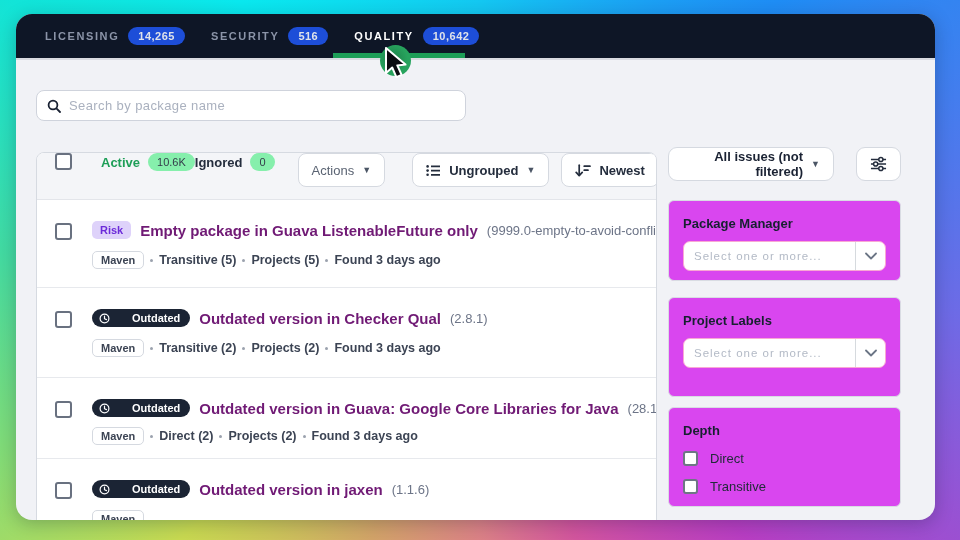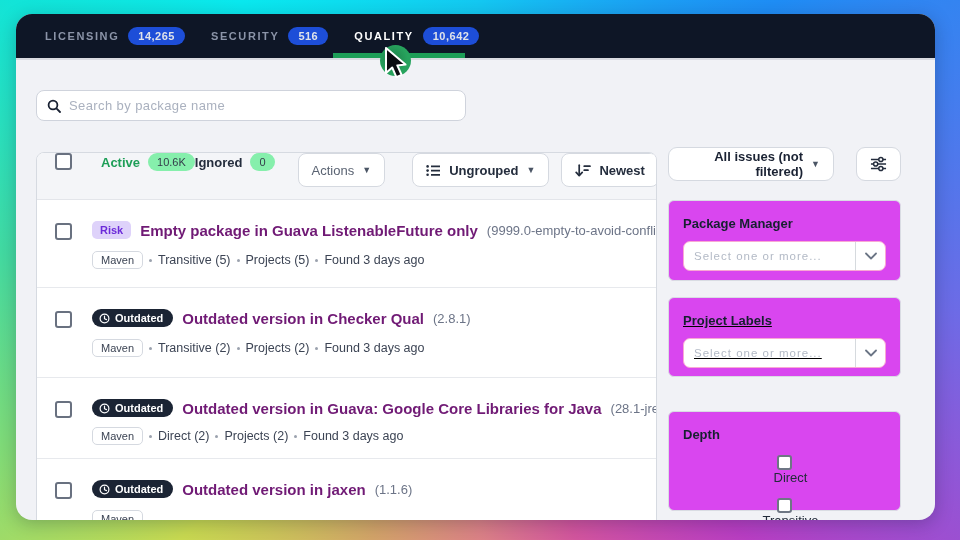--- a/index.html
+++ b/index.html
@@ -81,51 +81,51 @@
   .row-1 { height:88px; } .row-2 { height:90px; } .row-3 { height:81px; } .row-4 { height:120px; }
   .row .cb { margin-top:2px; }
   .row-content { margin-left:20px; flex:1; min-width:0; }
   .title-line { display:flex; align-items:center; gap:9px; white-space:nowrap; overflow:hidden; }
   .badge-risk {
     background:#ded2fa; color:#6c2bd9; font-size:11px; font-weight:700;
     padding:3px 8px; border-radius:5px; flex:none;
   }
   .badge-outdated {
     background:#1b2434; color:#fff; font-size:11px; font-weight:700;
-    padding:3px 10px 3px 7px; border-radius:11px; display:flex; align-items:center; gap:5px; flex:none;justify-content:center;
+    padding:3px 10px 3px 7px; border-radius:11px; display:flex; align-items:center; gap:22px; flex:none;justify-content:center;
   }
   .row-title { font-size:15px; font-weight:700; color:#701a75; }
   .row-version { font-size:13px; color:#6c7487; }
-  .meta-line { margin-top:12px; display:flex; align-items:center; gap:6px; font-size:12.5px; color:#3c4454; }
+  .meta-line { margin-top:12px; display:flex; align-items:center; gap:6px; font-size:12.5px; color:#3c4454;font-weight:bold; }
   .mgr-tag { border:1px solid #d5d9e0; border-radius:5px; padding:2px 8px; font-size:11px; color:#3c4454; background:#fff; }
   .dot { width:3px; height:3px; border-radius:50%; background:#9ba2ae; flex:none; }
 
   
   .right-col { position:absolute; left:652px; top:89px; width:233px; }
   .summary-row { display:flex; gap:22px;text-align:right; }
   .btn-all-issues {
     flex:1; height:34px; border-radius:9px; justify-content:space-between;
     font-weight:700; color:#1a2233; font-size:13px;
   }
   .btn-sliders { width:45px; height:34px; border-radius:9px; justify-content:center; }
   .fcard {
     background:#d946ef; border:1px solid #d9dce3; border-radius:6px; padding:15px 14px;
   }
   .fcard-pm { margin-top:19px; height:81px; }
-  .fcard-pl { margin-top:16px; height:80px;text-decoration:underline; }
-  .fcard-depth { margin-top:34px; height:100px; }
+  .fcard-pl { margin-top:16px; height:100px; }
+  .fcard-depth { margin-top:10px; height:100px; }
   .fcard-partial { margin-top:16px; height:40px; }
   .fcard-title { font-size:13px; font-weight:700; color:#16202f; }
   .select-box {
     margin-top:10px; height:30px; border:1px solid #f9a8d4; border-radius:7px;
     display:flex; align-items:center; background:#fff; cursor:pointer; overflow:hidden;
   }
   .select-ph { flex:1; padding-left:10px; font-size:11.5px; color:#b3bac6; letter-spacing:1px; white-space:nowrap; overflow:hidden; }
   .select-right { width:30px; height:100%; display:flex; align-items:center; justify-content:center; border-left:1px solid #d6dade; color:#6b7585; }
-  .depth-opt { display:flex; align-items:center; margin-top:13px; cursor:pointer;flex-direction:column; }
+  .depth-opt { display:flex; align-items:center; margin-top:13px; cursor:pointer; }
   .depth-cb { width:15px; height:15px; border:2px solid #6e7684; border-radius:3px; background:#fff; flex:none; }
   .depth-label { margin-left:12px; font-size:13px; color:#222b3a; }
 
   svg { display:block; }
 </style>
 </head>
 <body>
 
 <div class="frame">
   <div class="window">

